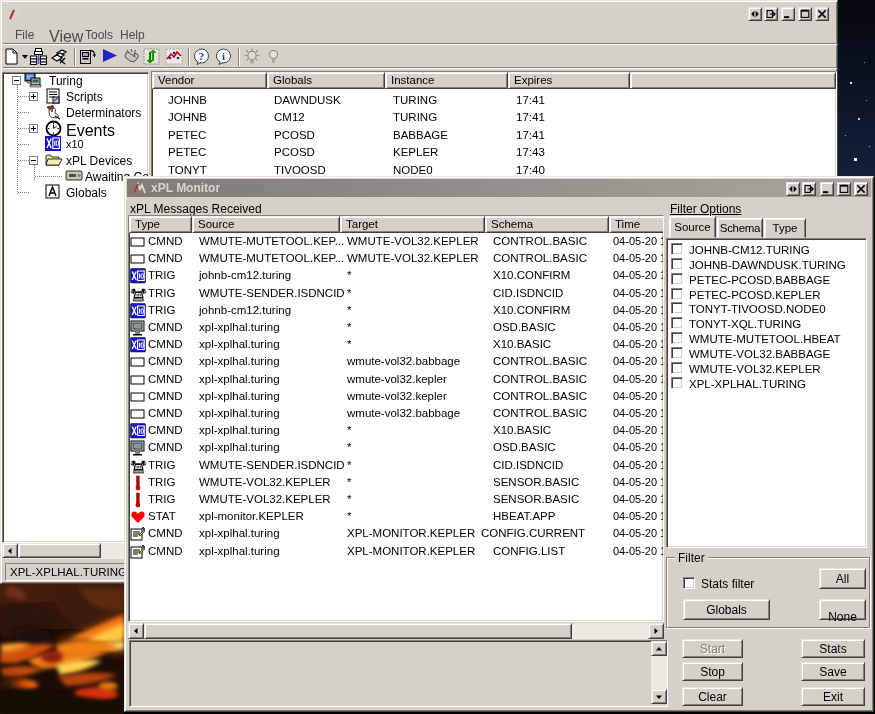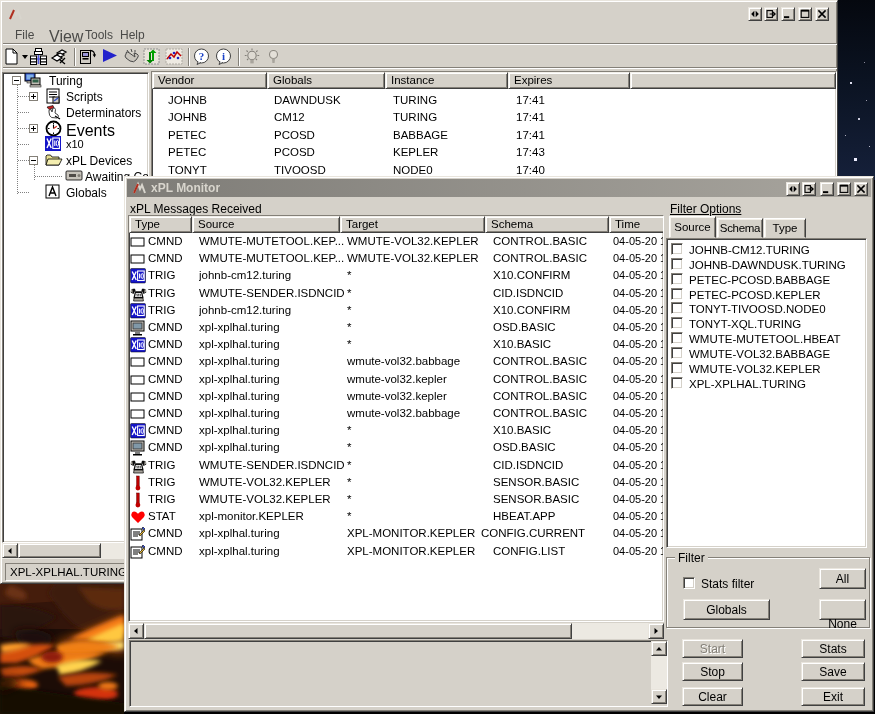--- a/index.html
+++ b/index.html
@@ -625,20 +625,20 @@
 <div class="cell" style="left:22px;top:123.8px;">WMUTE-VOL32.KEPLER</div>
 <div class="cbx" style="left:4px;top:137.65px;"></div>
 <div class="cell" style="left:22px;top:138.65px;">XPL-XPLHAL.TURING</div>
 </div>
 <div class="abs" style="left:541px;top:380px;width:204px;height:71px;border:1px solid #848078;box-shadow:1px 1px 0 #fff,inset 1px 1px 0 #fff;">
       <div class="abs f" style="left:8px;top:-7px;padding:0 3px;font-size:12px;">Filter</div>
       <div class="cbx" style="left:16px;top:19px;"></div>
       <div class="lbl" style="left:34px;top:19px;">Stats filter</div>
       <div class="btn abs" style="left:152px;top:10px;width:47px;height:21px;padding-top:3px;">All</div>
       <div class="btn abs" style="left:16px;top:41px;width:87px;height:21px;padding-top:3px;">Globals</div>
-      <div class="btn abs" style="left:152px;top:41px;width:47px;height:21px;padding-top:17px;">None</div>
+      <div class="btn abs" style="left:152px;top:41px;width:47px;height:21px;padding-top:10px;">None</div>
     </div>
 <div class="btn abs" style="left:557px;top:462px;width:61px;height:19px;padding-top:2px;color:#848078;text-shadow:1px 1px 0 #fff;">Start</div>
 <div class="btn abs" style="left:557px;top:485px;width:61px;height:19px;padding-top:2px;">Stop</div>
 <div class="btn abs" style="left:557px;top:510px;width:61px;height:19px;padding-top:2px;">Clear</div>
 <div class="btn abs" style="left:676px;top:462px;width:64px;height:19px;padding-top:2px;">Stats</div>
 <div class="btn abs" style="left:676px;top:485px;width:64px;height:19px;padding-top:2px;">Save</div>
 <div class="btn abs" style="left:676px;top:510px;width:64px;height:19px;padding-top:2px;">Exit</div>
 </div>
 </body></html>

